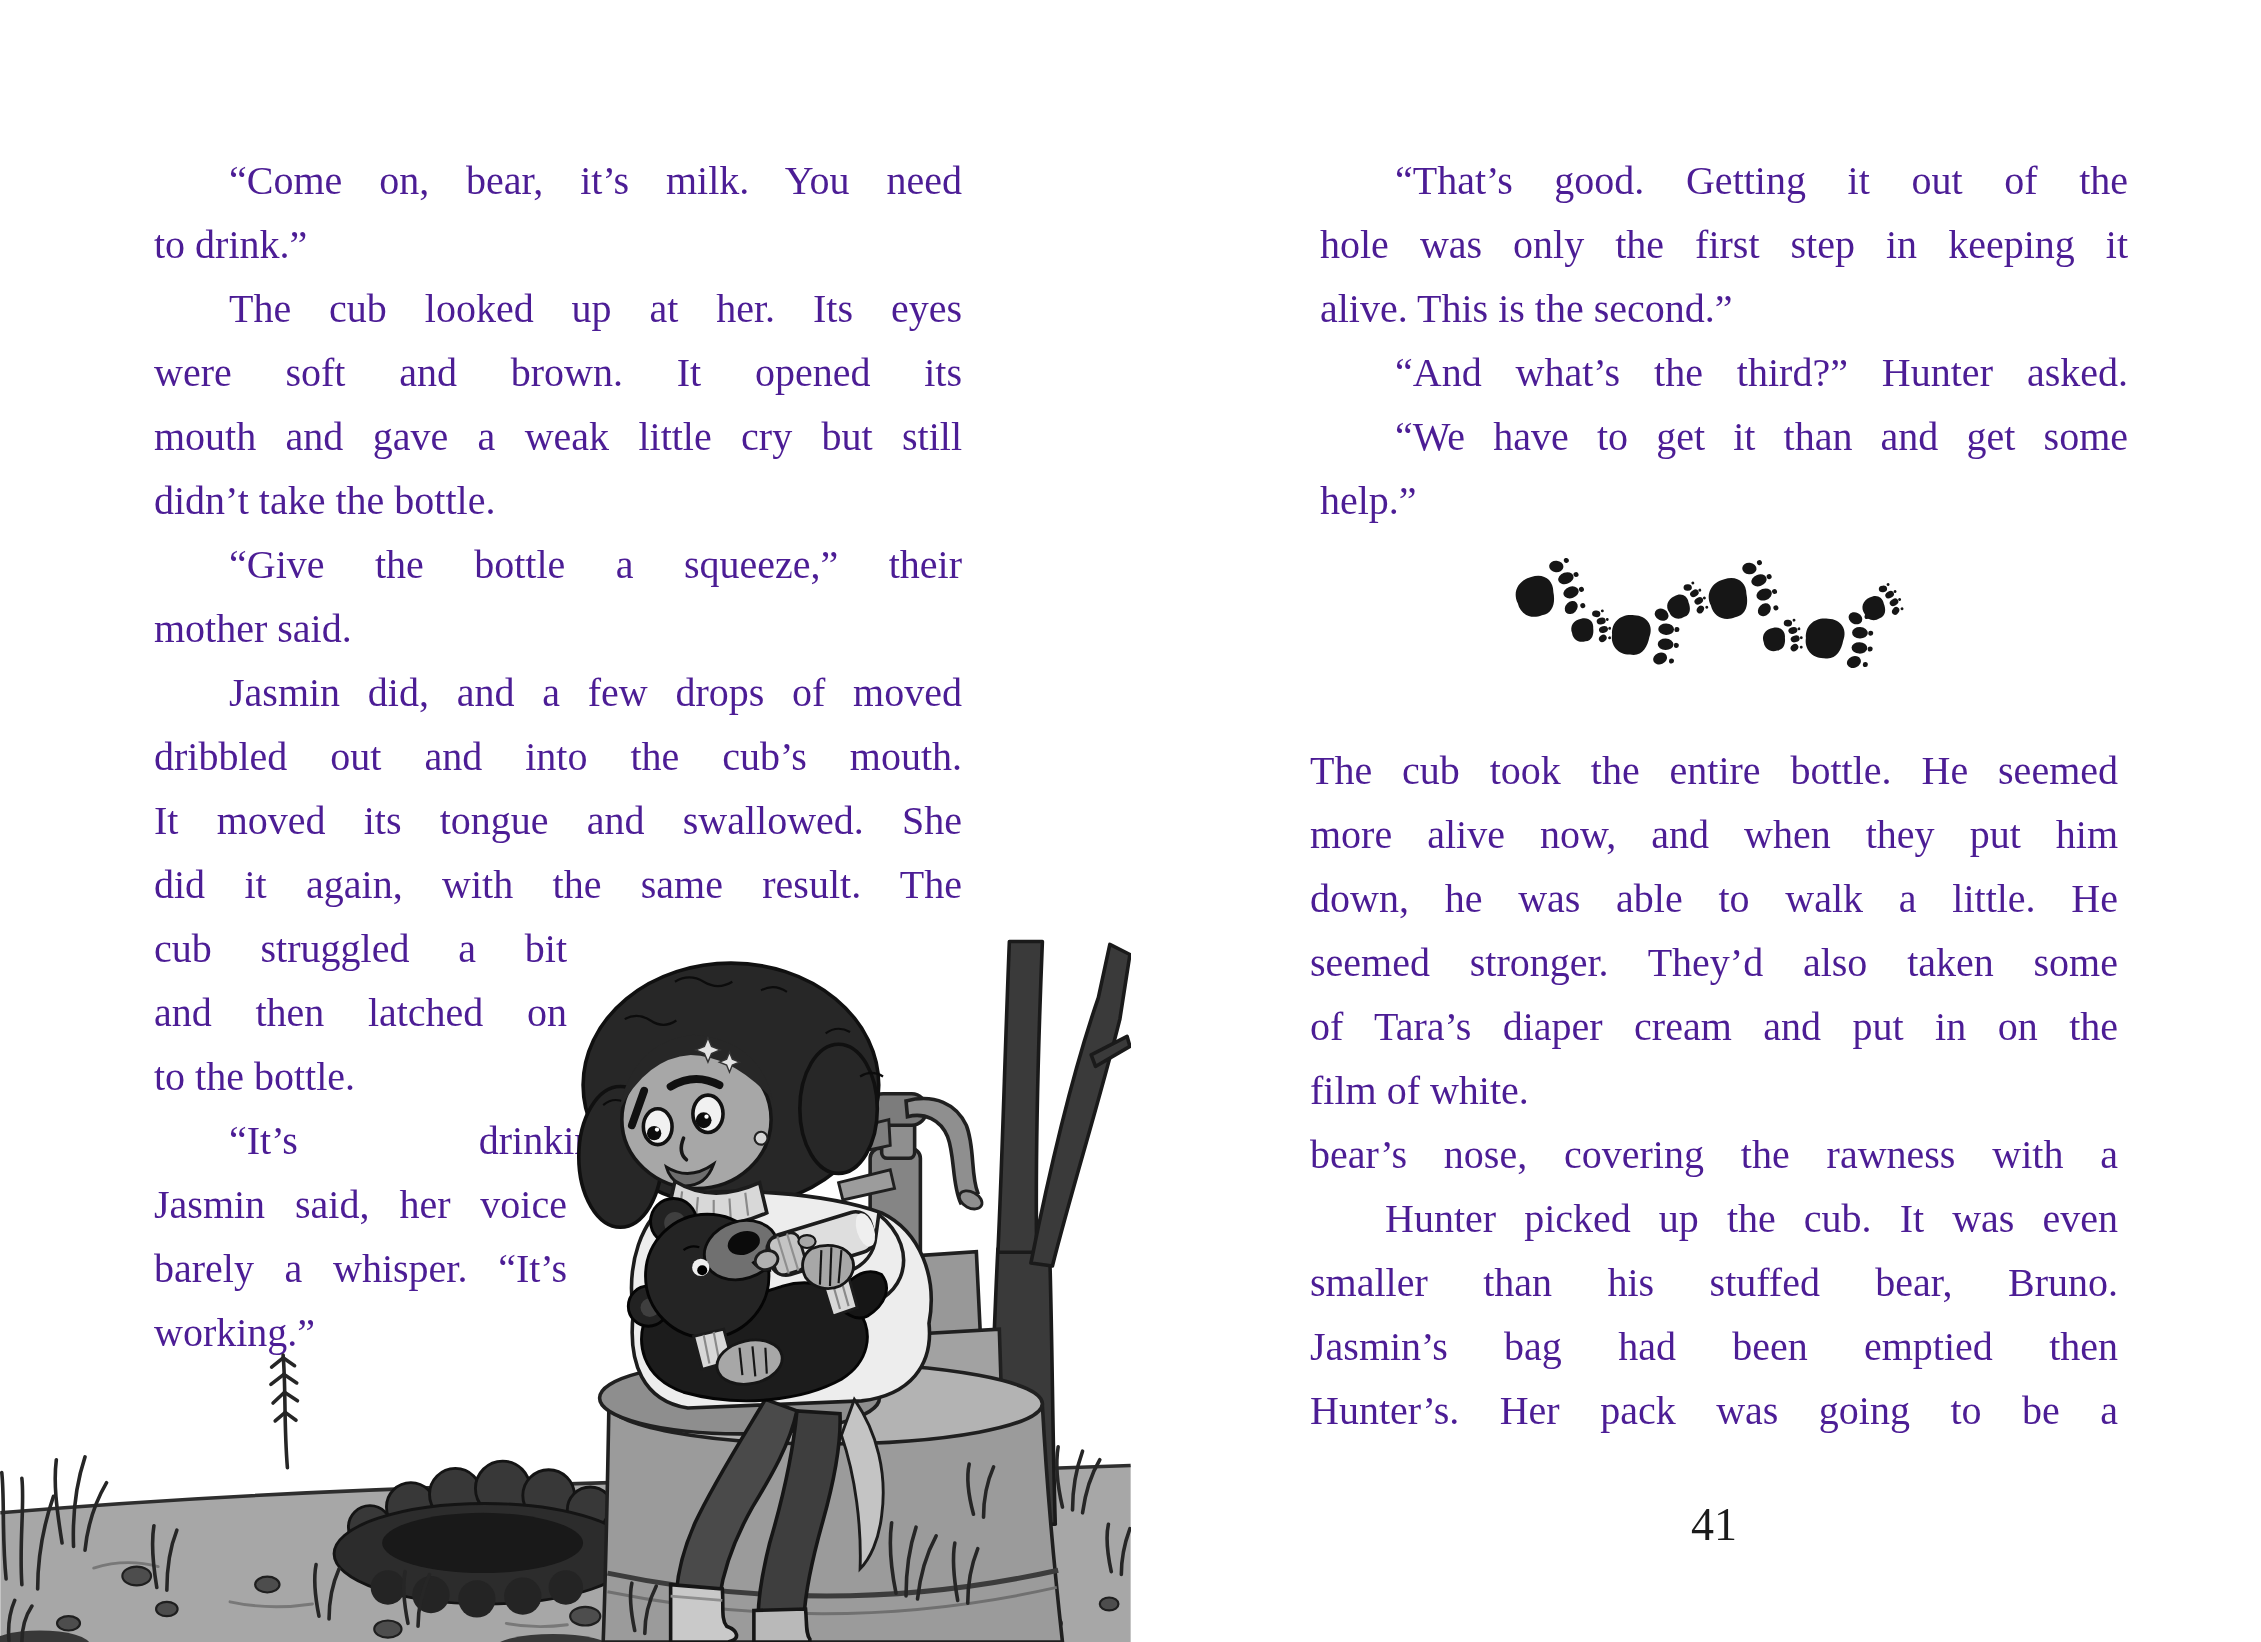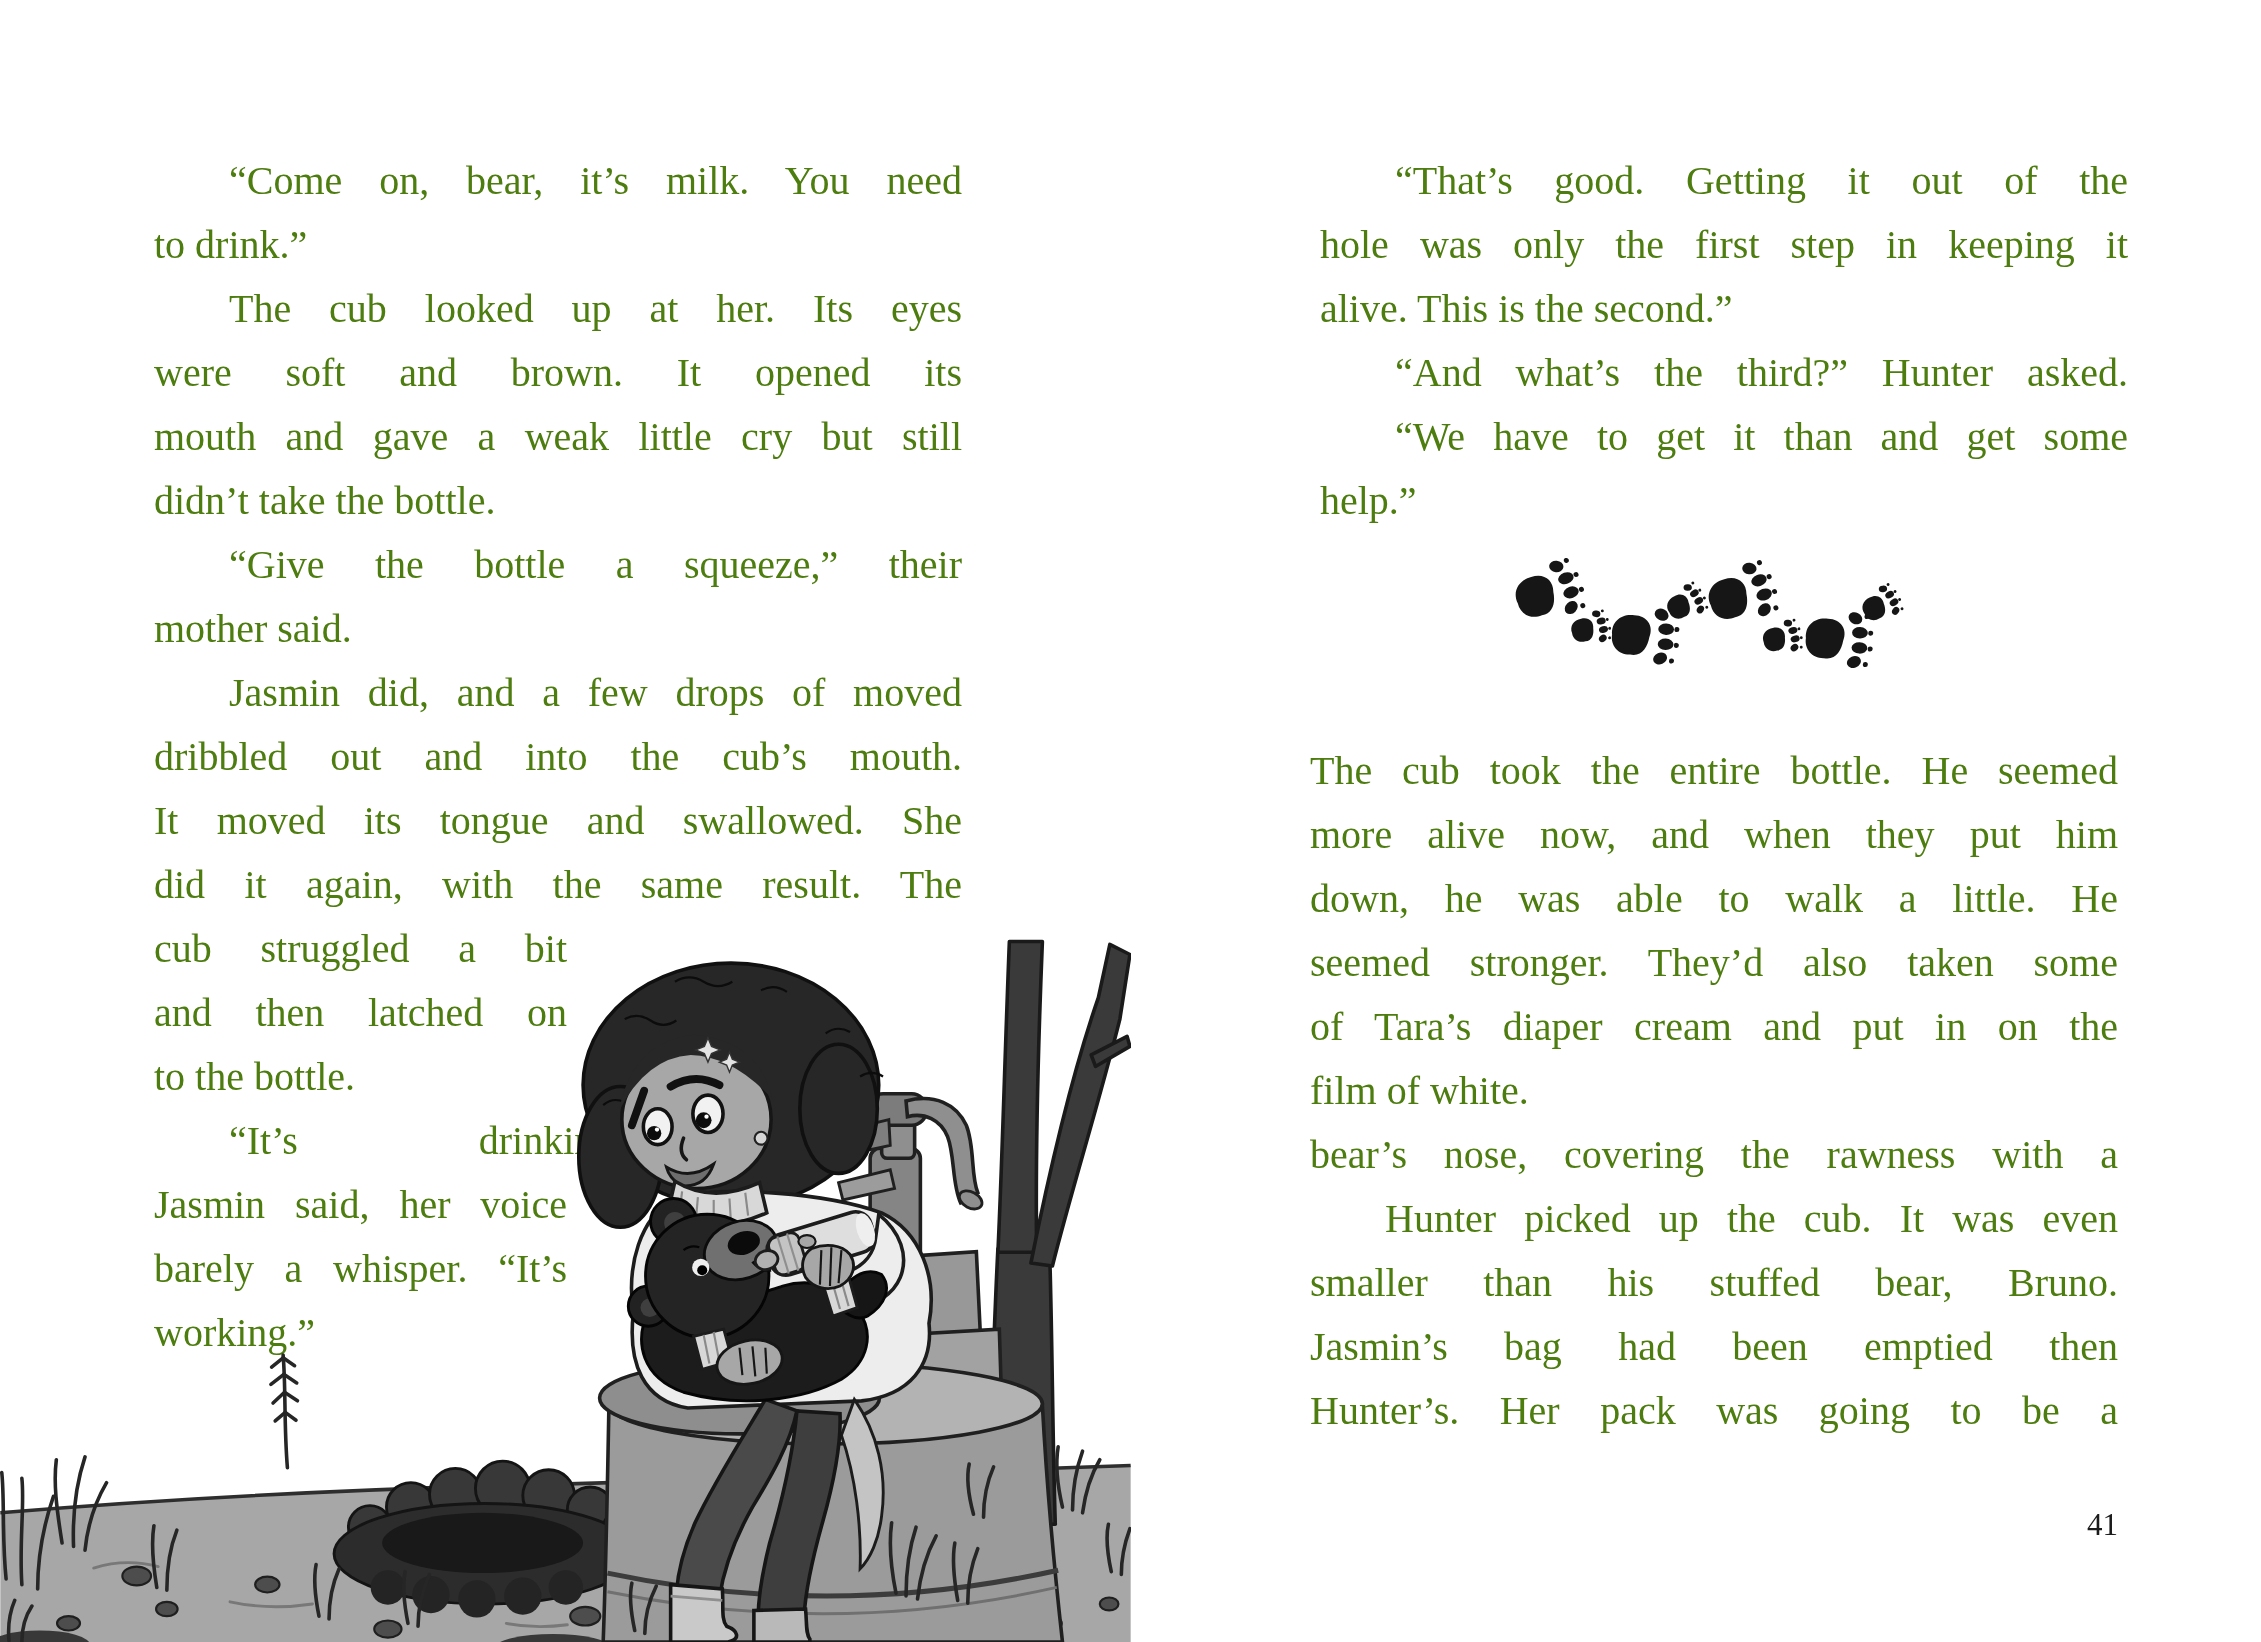--- a/index.html
+++ b/index.html
@@ -11,33 +11,33 @@
     color:#1b1b1b;
     overflow:hidden;
   }
   .page{position:absolute;top:0;width:1131px;height:1642px;}
   #left-page{left:0;}
   #right-page{left:1131px;}
   .textcol{position:absolute;width:808px;}
   .line{
     height:64px;line-height:64px;font-size:40px;
     text-align:justify;text-align-last:justify;text-justify:inter-word;
-    color:#4d7c0f;white-space:normal;
+    color:#4c1d95;white-space:normal;
   }
   .line.last{text-align:left;text-align-last:left;}
   .line.indent{padding-left:75px;}
   .line.narrow{width:413px;}
   .line.narrow.indent{width:413px;}
   #left-lines{left:154px;top:149px;}
   #rp-block1{left:189px;top:149px;}   
   #rp-block2{left:179px;top:739px;}
   #paw-divider{position:absolute;left:179px;top:553px;width:808px;height:115px;
     display:flex;justify-content:center;align-items:flex-start;}
   #page-num{position:absolute;left:179px;top:1493px;width:808px;height:64px;
-    line-height:64px;font-size:31px;text-align:right;color:#1b1b1b;}
+    line-height:64px;font-size:46px;text-align:center;color:#1b1b1b;}
   svg{display:block;}
   .illsvg{position:absolute;left:0;top:0;pointer-events:none;}
 </style>
 </head>
 <body>
 
 <div class="spread">
 
   <div class="page" id="left-page">
 

